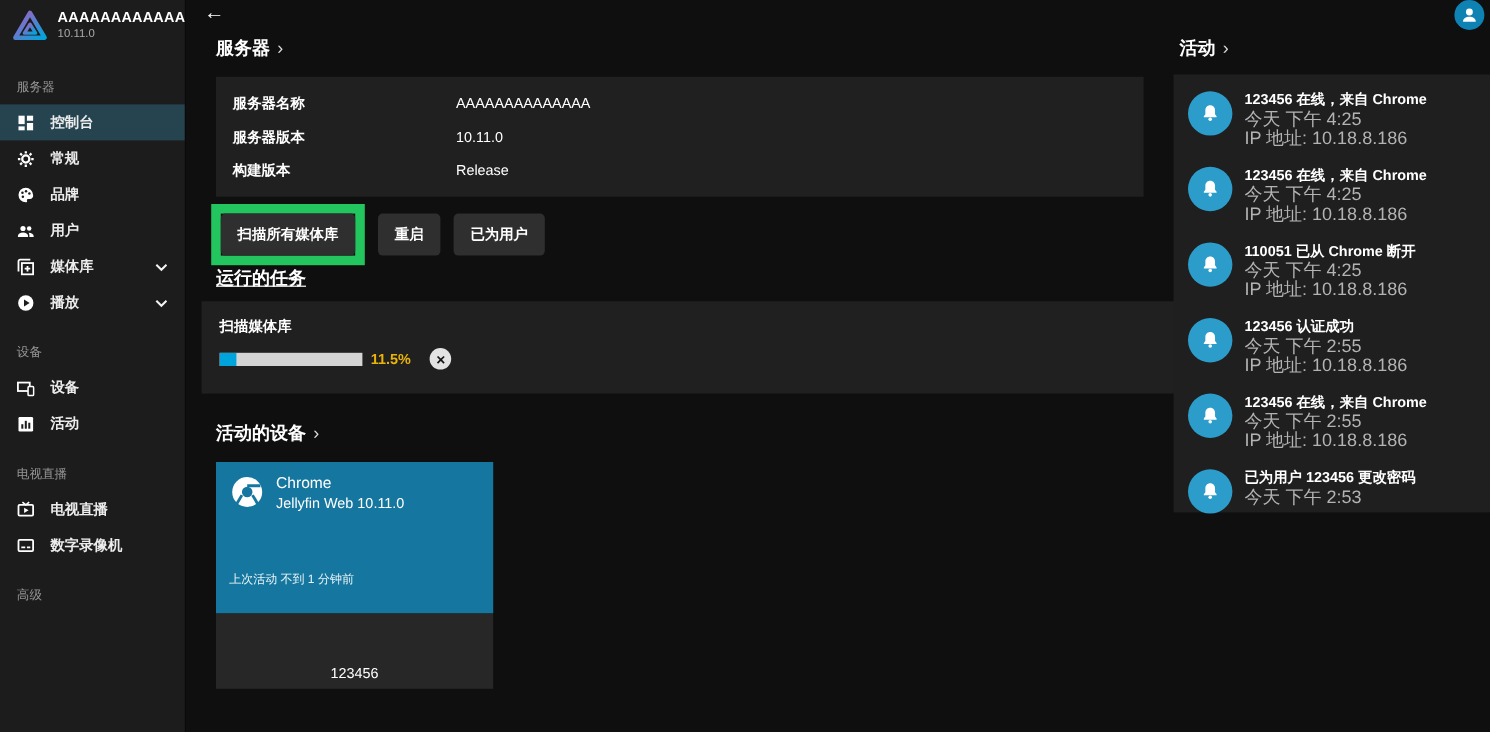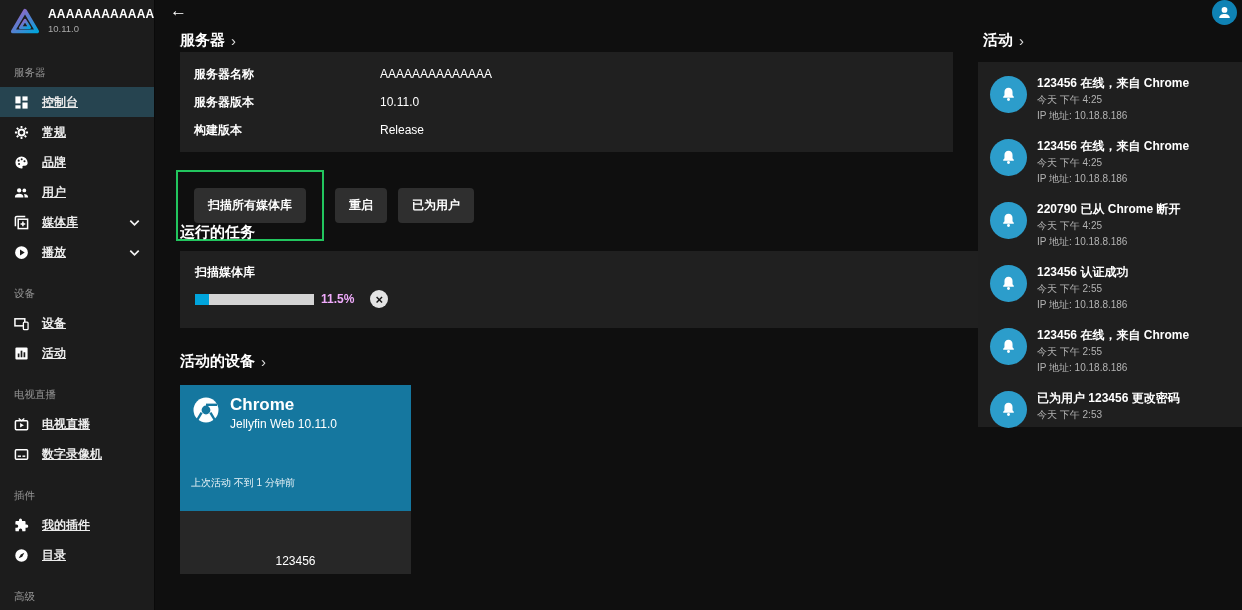--- a/index.html
+++ b/index.html
@@ -21,68 +21,68 @@
   .app-title { font-size:12px; font-weight:bold; letter-spacing:.2px; white-space:nowrap; }
   .app-version { font-size:9.5px; color:#a9a9a9; margin-top:2px; }
   .side-label { padding:20px 14px 7px; font-size:10.5px; color:#969696; }
   .section:first-of-type .side-label { padding-top:6px; }
   .side-item {
     height:30px; display:flex; align-items:center; gap:13px;
     padding:0 12px 0 14px; font-size:12px; font-weight:600; color:#ececec; cursor:pointer;
   }
   .side-item.selected { background:#264450; }
   .side-item svg { width:15px; height:15px; flex:0 0 auto; }
-  .side-item .grow { flex:1;text-decoration:underline; }
+  .side-item .grow { flex:1; }
   .chev-down { width:12px; height:12px; opacity:.95; }
   
   .main { position:absolute; left:156px; top:0; width:822px; height:610px; }
   .back-btn { position:absolute; left:14px; top:1px; font-size:17px; color:#fff; cursor:pointer; background:none; border:none; }
   .h-row { position:absolute; font-size:15px; font-weight:600; color:#fff; display:flex; align-items:center; gap:6px; }
   .h-row .chev { font-size:15px; font-weight:400; color:#ddd; }
   #h-server { left:24px; top:31px; }
-  #h-tasks { left:24px; top:223px; }
+  #h-tasks { left:24px; top:223px;text-decoration:underline; }
   #h-devices { left:24px; top:352px; }
   .info-card {
-    position:absolute; left:24px; top:52px; width:773px; height:100px;
+    position:absolute; left:24px; top:64px; width:773px; height:100px;
     background:#202020; padding:8px 14px; display:flex; flex-direction:column; justify-content:space-around;
   }
   .info-row { display:flex; font-size:12px; line-height:16px; }
   .info-row .lbl { width:186px; font-weight:bold; }
   .btn-row { position:absolute; left:20px; top:170px; display:flex; align-items:center; gap:11px; }
-  .red-box { border:2px solid #22c55e; padding:16px; }
+  .red-box { border:8px solid #22c55e; padding:0; }
   .jf-btn {
     background:#2f2f2f; color:#fff; border:none; border-radius:4px;
     font-family:inherit; font-size:12px; font-weight:bold; padding:9px 14px; cursor:pointer; white-space:nowrap;
   }
-  .task-card { position:absolute; left:24px; top:251px; width:933px; height:77px; background:#202020; padding:13px 15px; }
+  .task-card { position:absolute; left:12px; top:251px; width:933px; height:77px; background:#202020; padding:13px 15px; }
   .task-name { font-size:12px; font-weight:bold; }
   .progress-row { display:flex; align-items:center; margin-top:9px; }
   .progress-track { width:119px; height:11px; background:#d4d4d4; overflow:hidden; }
   .progress-fill { height:100%; background:#00a4dc; width:0; }
-  .pct { font-size:12px; color:#f0abfc; margin-left:7px; font-weight:600; }
+  .pct { font-size:12px; color:#eab308; margin-left:7px; font-weight:600; }
   .cancel-btn {
     width:18px; height:18px; border-radius:50%; background:#e3e3e3; color:#141414;
     border:none; font-size:13px; font-weight:bold; line-height:17px; text-align:center;
     margin-left:16px; cursor:pointer; padding:0; font-family:inherit;
   }
   .device-card { position:absolute; left:24px; top:385px; width:231px; height:189px; cursor:pointer; }
   .device-top { position:relative; height:126px; background:#15779f; padding:10px 11px; display:flex; gap:9px; }
-  .device-top .cl-name { font-size:17px; font-weight:700; }
+  .device-top .cl-name { font-size:13px; font-weight:400; }
   .device-top .cl-app { font-size:12px; margin-top:2px; }
   .last-active { position:absolute; left:11px; bottom:21px; font-size:10px; color:#eaf4f8; }
   .device-footer { height:63px; background:#272727; display:flex; justify-content:center; align-items:flex-end; padding-bottom:6px; font-size:12px; }
   
   #h-activity { left:983px; top:31px; }
   .activity-panel-h { position:absolute; }
   .activity-card { position:absolute; left:978px; top:62px; width:286px; height:365px; background:#1f1f1f; padding:6px 0; }
   .act-item { display:flex; gap:10px; padding:8px 12px; }
   .act-icon { width:37px; height:37px; border-radius:50%; background:#2c9dcb; flex:0 0 auto; display:flex; align-items:center; justify-content:center; }
   .act-icon svg { width:17px; height:17px; }
   .act-title { font-size:12px; font-weight:bold; line-height:15px; }
-  .act-time, .act-ip { font-size:10px; color:#b3b3b3; line-height:15px; margin-top:1px; }
+  .act-time, .act-ip { font-size:15px; color:#b3b3b3; line-height:15px; margin-top:1px; }
   .act-ip:empty { display:none; }
   
   .avatar {
     position:absolute; right:5px; top:0; width:25px; height:25px; border-radius:50%;
     background:#0f82b4; display:flex; align-items:center; justify-content:center; cursor:pointer; border:none; padding:0;
   }
   .avatar svg { width:17px; height:17px; }
 </style>
 </head>
 <body>
@@ -214,36 +214,20 @@
           <rect x="1.5" y="3" width="13" height="10" rx="1" fill="none" stroke="#fff" stroke-width="1.6"></rect>
           <g stroke="#fff" stroke-width="1.5">
             <line x1="4" y1="9.8" x2="7.5" y2="9.8"></line>
             <line x1="9" y1="9.8" x2="12" y2="9.8"></line>
           </g>
         </svg>
       <span class="grow">数字录像机</span>
     </div>
   </div>
 
-  <div class="section">
-    <div class="side-label">插件</div>
-    <div class="side-item">
-      <svg viewBox="0 0 16 16">
-          <path fill="#fff" d="M13.5 7h-1.2V4.2a1 1 0 0 0-1-1H8.5V2a1.6 1.6 0 1 0-3.2 0v1.2H2.5a1 1 0 0 0-1 1v2.7h1.2a1.8 1.8 0 1 1 0 3.6H1.5v2.7a1 1 0 0 0 1 1h2.7v-1.2a1.8 1.8 0 1 1 3.6 0v1.2h2.5a1 1 0 0 0 1-1V10.4h1.2a1.7 1.7 0 0 0 0-3.4z"></path>
-        </svg>
-      <span class="grow">我的插件</span>
-    </div>
-    <div class="side-item">
-      <svg viewBox="0 0 16 16">
-          <circle cx="8" cy="8" r="6.6" fill="#fff"></circle>
-          <polygon points="11,5 7.2,6.8 5,11 8.8,9.2" fill="#1c1c1c"></polygon>
-        </svg>
-      <span class="grow">目录</span>
-    </div>
-  </div>
 
   <div class="section">
     <div class="side-label">高级</div>
 
   </div>
 </aside>
 
 <div class="main">
   <button class="back-btn"><span>←</span></button>
 
@@ -352,21 +336,21 @@
     </div>
   </div>
   <div class="act-item">
     <span class="act-icon">
         <svg viewBox="0 0 16 16">
           <path fill="#fff" d="M8 1.6c-2.3 0-3.8 1.7-3.8 4.1v2.9L3 10.2v.8h10v-.8l-1.2-1.6V5.7c0-2.4-1.5-4.1-3.8-4.1z"></path>
           <circle cx="8" cy="12.6" r="1.4" fill="#fff"></circle>
         </svg>
       </span>
     <div class="act-text">
-      <div class="act-title">220790 已从 Chrome 断开</div>
+      <div class="act-title">110051 已从 Chrome 断开</div>
       <div class="act-time">今天 下午 4:25</div>
       <div class="act-ip">IP 地址: 10.18.8.186</div>
     </div>
   </div>
   <div class="act-item">
     <span class="act-icon">
         <svg viewBox="0 0 16 16">
           <path fill="#fff" d="M8 1.6c-2.3 0-3.8 1.7-3.8 4.1v2.9L3 10.2v.8h10v-.8l-1.2-1.6V5.7c0-2.4-1.5-4.1-3.8-4.1z"></path>
           <circle cx="8" cy="12.6" r="1.4" fill="#fff"></circle>
         </svg>

